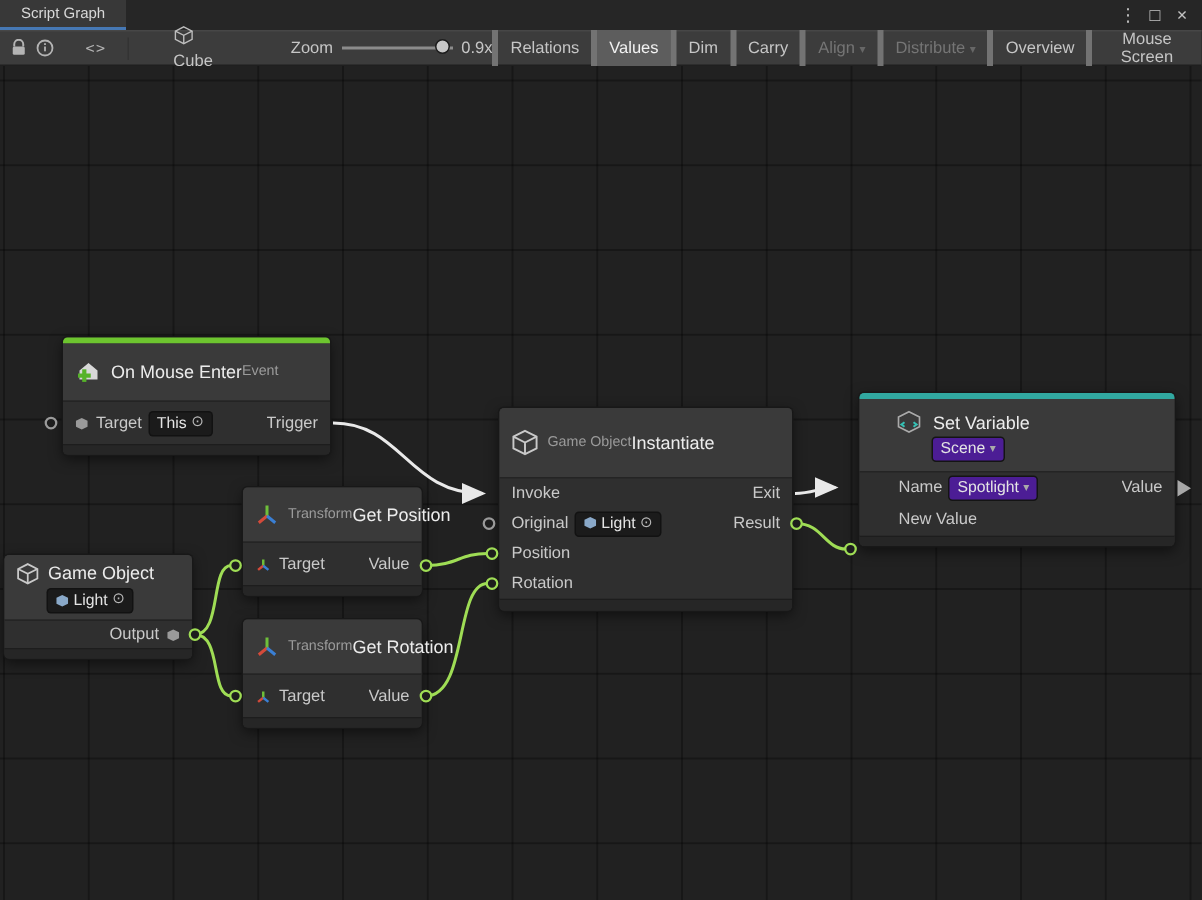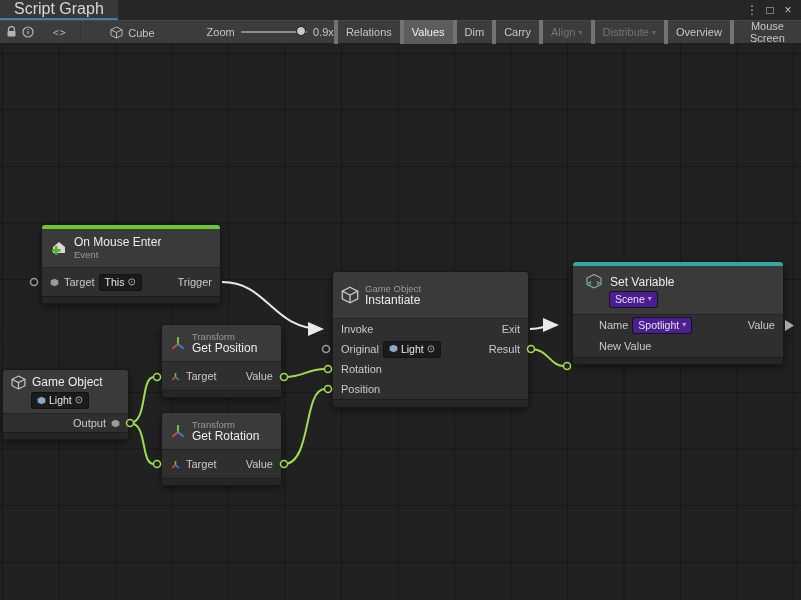--- a/index.html
+++ b/index.html
@@ -9,35 +9,35 @@
     background:#282828;
     font-family:"Liberation Sans", sans-serif;
     color:#c6c6c6;
   }
   .window { position:relative; width:801px; height:600px; }
 
   
   .tabbar { height:20px; background:#262626; display:flex; align-items:stretch; }
   .tab {
     background:#383838; padding:0 14px; display:flex; align-items:center;
-    font-size:16px; color:#d8d8d8; border-bottom:2px solid #4678b4;
+    font-size:10px; color:#d8d8d8; border-bottom:2px solid #4678b4;
   }
   .winbtns { margin-left:auto; display:flex; align-items:center; gap:2px; padding-right:5px; }
   .winbtns span { width:16px; text-align:center; font-size:12px; color:#c2c2c2; line-height:18px; }
 
   
   .toolbar {
     height:24px; background:#3c3c3c; display:flex; align-items:center;
     padding:0 0 0 4px; font-size:11px; color:#c6c6c6;
     box-shadow:inset 0 -1px 0 #1f1f1f, inset 0 1px 0 #474747;
   }
   .ticon { width:22px; height:22px; display:flex; align-items:center; justify-content:center; }
   .code { font-family:"DejaVu Sans Mono", monospace; font-size:10px; letter-spacing:1px; color:#b4b4b4; margin-left:16px; }
   .sep { width:1px; height:15px; background:#333; margin:0 12px; }
-  .tgroup { display:flex; align-items:flex-end; gap:5px; margin-left:18px; }
+  .tgroup { display:flex; align-items:flex-start; gap:5px; margin-left:18px;flex-direction:column; }
   .zoomlbl { margin-left:52px; }
   .slider { position:relative; width:92px; height:20px; margin:0 6px; }
   .slider .track { position:absolute; left:0; right:0; top:9px; height:2px; background:#8c8c8c; }
   .slider .handle { position:absolute; top:4px; left:84%; width:10px; height:10px; border-radius:50%; background:#c8c8c8; border:1px solid #1c1c1c; }
   .tbbtn {
     height:24px; padding:12px 8px; display:flex; align-items:center; gap:3px;
     background:transparent; border:none; border-left:4px solid #737373;
     color:#c6c6c6; font-size:11px; font-family:inherit;
   }
   .tbbtn.first { margin-left:auto; }
@@ -64,21 +64,21 @@
 
   
   .node {
     position:absolute; z-index:2; border-radius:3px; background:#2f2f2f;
     box-shadow:0 0 0 1px #181818, 0 3px 9px rgba(0,0,0,.55);
     font-size:11px; color:#cfcfcf;
   }
   .nacc { height:4px; border-radius:3px 3px 0 0; }
   .nhead { background:#3a3a3a; display:flex; align-items:center; gap:6px; padding:0 8px; }
   .nhead.rounded { border-radius:3px 3px 0 0; }
-  .col { display:flex; flex-direction:column; justify-content:flex-start; }
+  .col { display:flex; justify-content:flex-start; }
   .ntitle { font-size:12px; color:#ececec; line-height:13px; white-space:nowrap; overflow:hidden; }
   .ncat, .nsub { font-size:9.5px; color:#9b9b9b; line-height:11px; white-space:nowrap; }
   .nrows { background:#2f2f2f; border-top:1px solid #242424; }
   .nrow { display:flex; align-items:center; gap:5px; padding:0 8px; }
   .nrow.indent { padding-left:26px; }
   .rlabel { white-space:nowrap; overflow:hidden; color:#c9c9c9; }
   .rright { margin-left:auto; }
   .clip40 { max-width:40px; }
   .clip48 { max-width:49px; }
   .nfoot { height:7px; background:#262626; border-top:1px solid #1d1d1d; border-radius:0 0 3px 3px; }
@@ -311,32 +311,32 @@
               <svg width="9" height="9" viewBox="0 0 14 14">
                   <path d="M7 1 L13 4 V10 L7 13 L1 10 V4 Z" fill="#8aa9c9"></path>
                 </svg>
             </span>
             <span>Light</span>
             <span class="picker">⊙</span>
           </span>
           <span class="rlabel rright">Result</span>
         </div>
         <div class="nrow" style="height:20px">
+          <span class="rlabel">Position</span>
+        </div>
+        <div class="nrow" style="height:20px">
           <span class="rlabel">Rotation</span>
-        </div>
-        <div class="nrow" style="height:20px">
-          <span class="rlabel">Position</span>
         </div>
       </div>
       <div class="nfoot" style="height:8px"></div>
     </div>
 
     <div class="node" style="left:573px;top:218px;width:210px">
       <div class="nacc" style="background: rgb(49, 168, 160);"></div>
-      <div class="nhead" style="height:48px;align-items:flex-start;flex-direction:column;justify-content:center;gap:1px;padding:4px 12px">
+      <div class="nhead" style="height:48px;align-items:flex-start;flex-direction:column;justify-content:center;gap:1px;padding:4px 24px">
         <span style="display:flex;align-items:center;gap:7px;width:100%">
           <span class="icon18">
             <svg width="18" height="18" viewBox="0 0 18 18">
                 <path d="M9 1.5 L16 5 V11.5 L9 15 L2 11.5 V5 Z" fill="none" stroke="#aaaaaa" stroke-width="1.1"></path>
                 <path d="M6 8.5 L4 10 L6 11.5 M12 8.5 L14 10 L12 11.5" fill="none" stroke="#35c0b4" stroke-width="1.4"></path>
               </svg>
           </span>
           <span class="ntitle">Set Variable</span>
         </span>
         <span class="chip dd" style="margin-left:25px">

